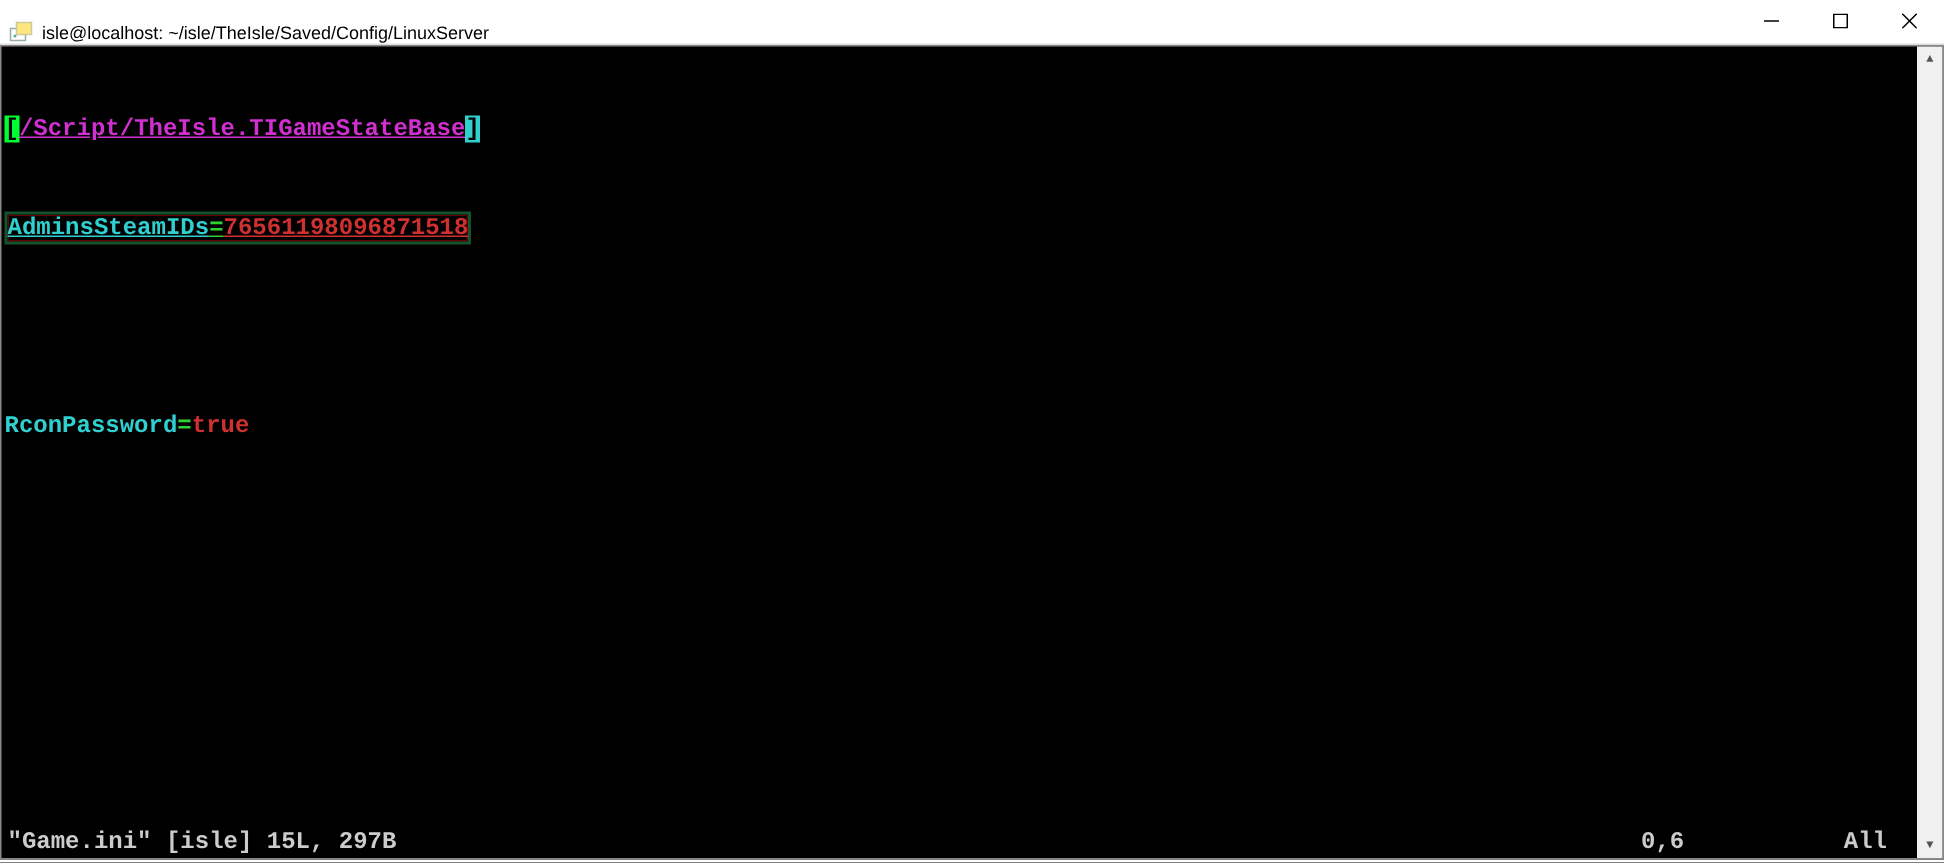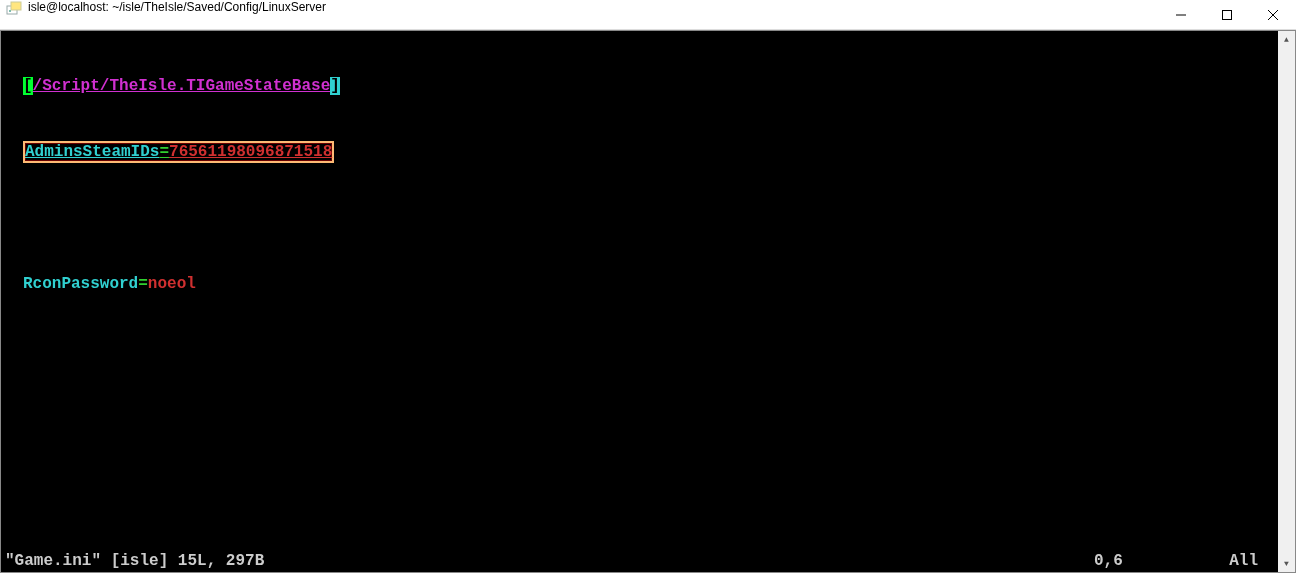--- a/index.html
+++ b/index.html
@@ -8,21 +8,21 @@
       background: #fff;
       width: 1296px;
       height: 575px;
       overflow: hidden;
     }
     .titlebar {
       height: 30px;
       background: #fff;
       border-bottom: 1px solid #ddd;
       display: flex;
-      align-items: flex-start;
+      align-items: flex-end;
       padding: 0 0 0 6px;
       font-family: 'Segoe UI', sans-serif;
       font-size: 12px;
       color: #000;
     }
     .titlebar-icon {
       width: 16px; height: 16px;
       margin-right: 6px;
       display: inline-flex;
       align-items: center;
@@ -61,38 +61,38 @@
     }
     .scroll-arrow {
       height: 17px;
       display: flex;
       align-items: center;
       justify-content: center;
       font-size: 8px;
       color: #555;
     }
     .scroll-track { flex: 1; }
-    .line { display: block; min-height: 22px; margin-left: 20px; }
+    .line { display: block; min-height: 22px; }
     
     .magenta { color: #d030d0; }
     .cyan { color: #30d0d0; }
     .green { color: #30d030; }
     .red { color: #d03030; }
     
     .bracket-start {
       background: #00ff30;
       color: #000;
       font-weight: bold;
     }
     .cursor-block {
       background: #30d0d0;
       color: #000;
     }
     .hl-red {
-      border: 2px solid #fdba74;
+      border: 2px solid #14532d;
       box-shadow: 0 0 0 1px rgba(255,0,0,.4) inset;
     }
     .underline { text-decoration: underline; text-decoration-color: inherit; }
     .status-line {
       position: absolute;
       bottom: 0;
       left: 0;
       right: 17px;
       height: 22px;
       display: flex;
@@ -135,21 +135,21 @@
         </svg>
     </div>
   </div>
 </div>
 
 <div class="terminal">
   <div class="terminal-content">
     <span class="line"><span class="bracket-start">[</span><span class="magenta underline">/Script/TheIsle.TIGameStateBase</span><span class="cursor-block">]</span></span>
     <span class="line"><span class="hl-red"><span class="cyan underline">AdminsSteamIDs</span><span class="green underline">=</span><span class="red underline">76561198096871518</span></span></span>
     <span class="line"> </span>
-    <span class="line"><span class="cyan">RconPassword</span><span class="green">=</span><span class="red">noeol</span></span>
+    <span class="line"><span class="cyan">RconPassword</span><span class="green">=</span><span class="red">true</span></span>
     <span class="line"> </span>
     
     
     
     
     
     
     
     
     

